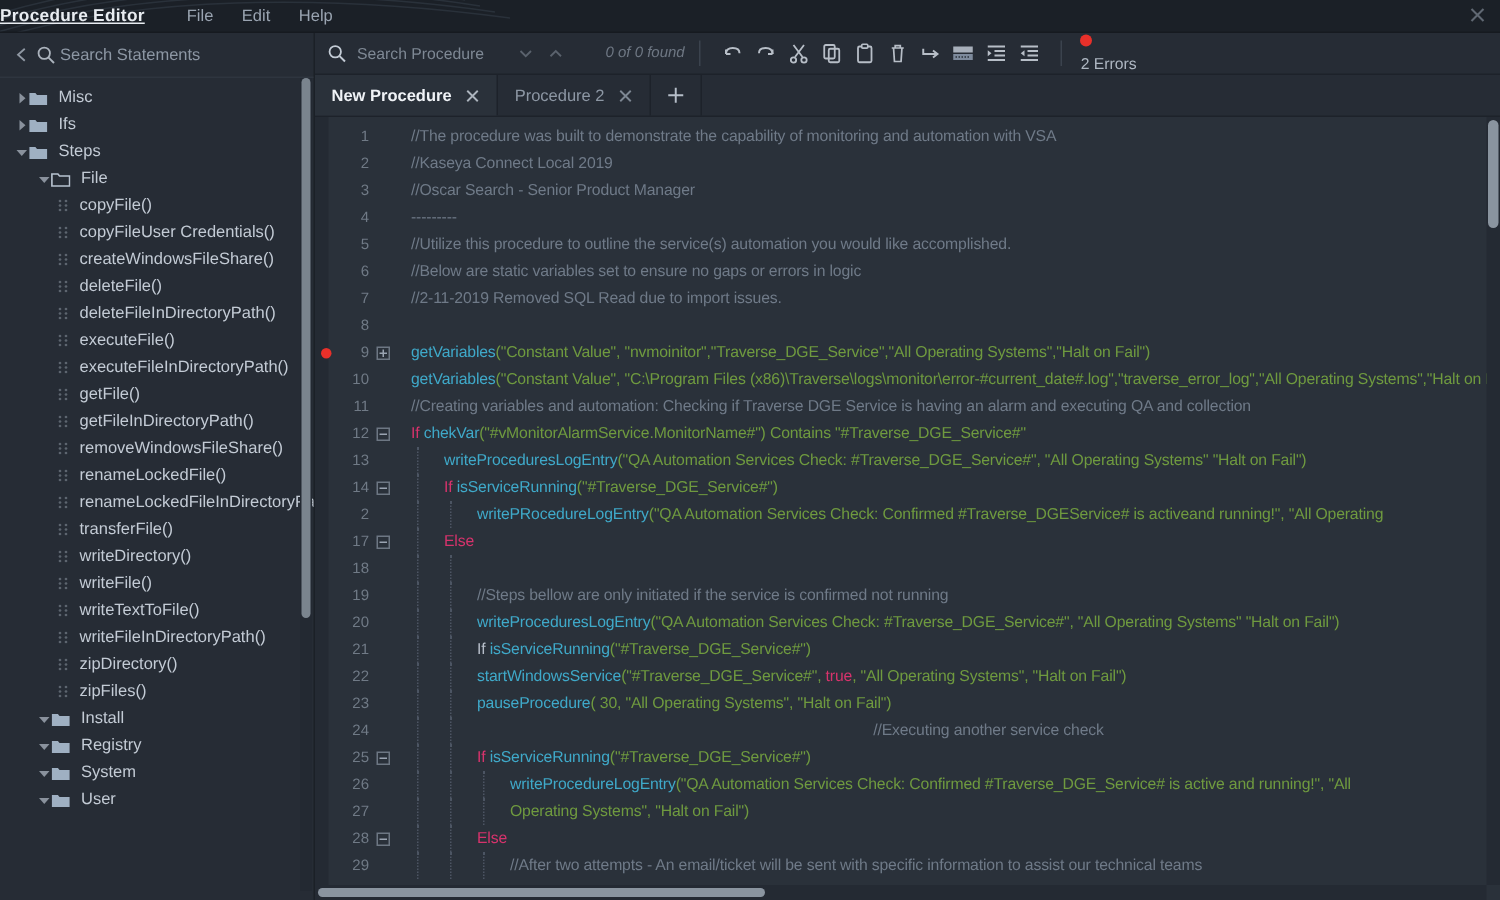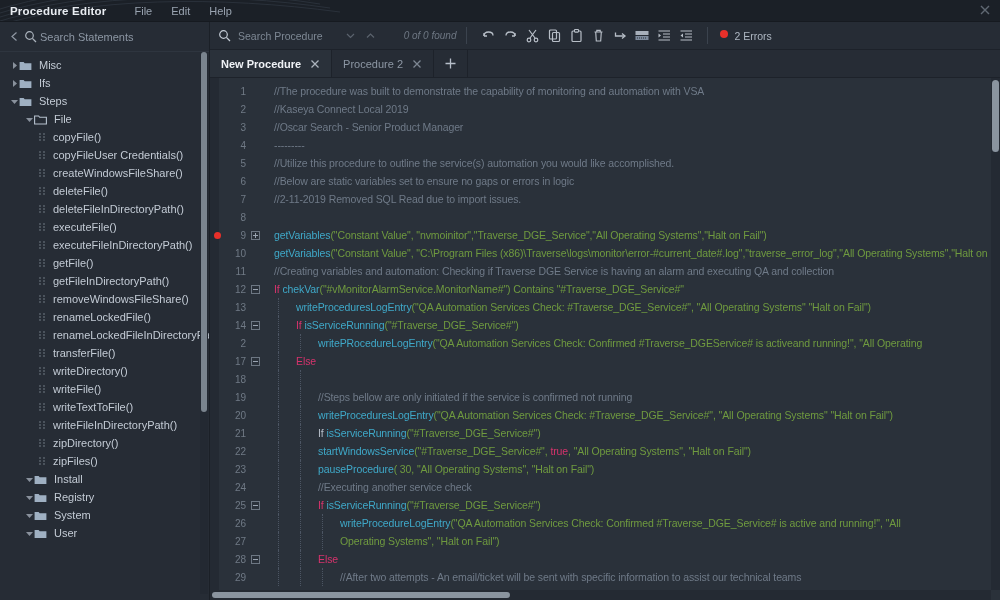--- a/index.html
+++ b/index.html
@@ -19,21 +19,21 @@
     position: relative;
     border-bottom: 1px solid #161a20;
     overflow: hidden;
   }
   .titlebar .swoosh {
     position: absolute; left: 0; top: -6px; width: 520px; height: 34px;
     opacity: .5; pointer-events: none;
   }
   .app-title {
     color: #e8ecf1; font-size: 11.5px; font-weight: bold;
-    padding-left: 10px; letter-spacing: .2px; z-index: 2;
+    letter-spacing: .2px; z-index: 2; text-decoration: underline;
   }
   .menu { display: flex; gap: 19px; margin-left: 28px; z-index: 2; }
   .menu-item { color: #9aa4b1; font-size: 11px; cursor: default; }
   .win-close {
     position: absolute; right: 8px; top: 3px;
     width: 14px; height: 14px; opacity: .55;
   }
 
   
   .body { flex: 1; display: flex; min-height: 0; background: #21262e; }
@@ -91,21 +91,21 @@
   }
   .tb-search { display: flex; align-items: center; gap: 7px; }
   .tb-search .ph { color: #7e8894; font-size: 10.5px; }
   .nav-arrows { display: flex; gap: 9px; margin-left: 22px; opacity: .45; }
   .found-count { color: #6e7783; font-size: 10px; margin-left: 28px; font-style: italic; }
   .divider { width: 1px; height: 17px; background: #3b434e; margin: 0 10px; }
   .tb-icon {
     width: 22px; height: 22px; display: flex; align-items: center; justify-content: center;
     opacity: .88; cursor: default;
   }
-  .err-group { display: flex; align-items: flex-start; gap: 6px; margin-left: 2px; }
+  .err-group { display: flex; align-items: flex-start; gap: 6px; margin-left: 2px; flex-direction: column; }
   .err-dot { width: 8px; height: 8px; border-radius: 50%; background: #e8302a; }
   .err-text { color: #aeb7c2; font-size: 10.5px; }
 
   
   .tabs {
     height: 28px; flex: 0 0 28px;
     background: #262c35;
     display: flex; align-items: stretch;
     border-bottom: 1px solid #1d222a;
   }
@@ -815,21 +815,21 @@
               <div class="c-num">23</div>
               <div class="c-fold"></div>
               <div class="c-text" style="padding-left: 54px;"><span class="fn">pauseProcedure</span><span class="str">( 30, "All Operating Systems", "Halt on Fail")</span></div>
               <div class="guide" style="left: 68px;"></div>
               <div class="guide" style="left: 90px;"></div>
             </div>
             <div class="crow">
               <div class="c-mark"></div>
               <div class="c-num">24</div>
               <div class="c-fold"></div>
-              <div class="c-text" style="padding-left: 54px;"><span class="cm">//Executing another service check</span></div>
+              <div class="c-text" style="padding-left: 54px; text-align: center;"><span class="cm">//Executing another service check</span></div>
               <div class="guide" style="left: 68px;"></div>
               <div class="guide" style="left: 90px;"></div>
             </div>
             <div class="crow">
               <div class="c-mark"></div>
               <div class="c-num">25</div>
               <div class="c-fold">
                 <span class="foldbox"></span>
               </div>
               <div class="c-text" style="padding-left: 54px;"><span class="kw">If </span><span class="fn">isServiceRunning</span><span class="str">("#Traverse_DGE_Service#")</span></div>

